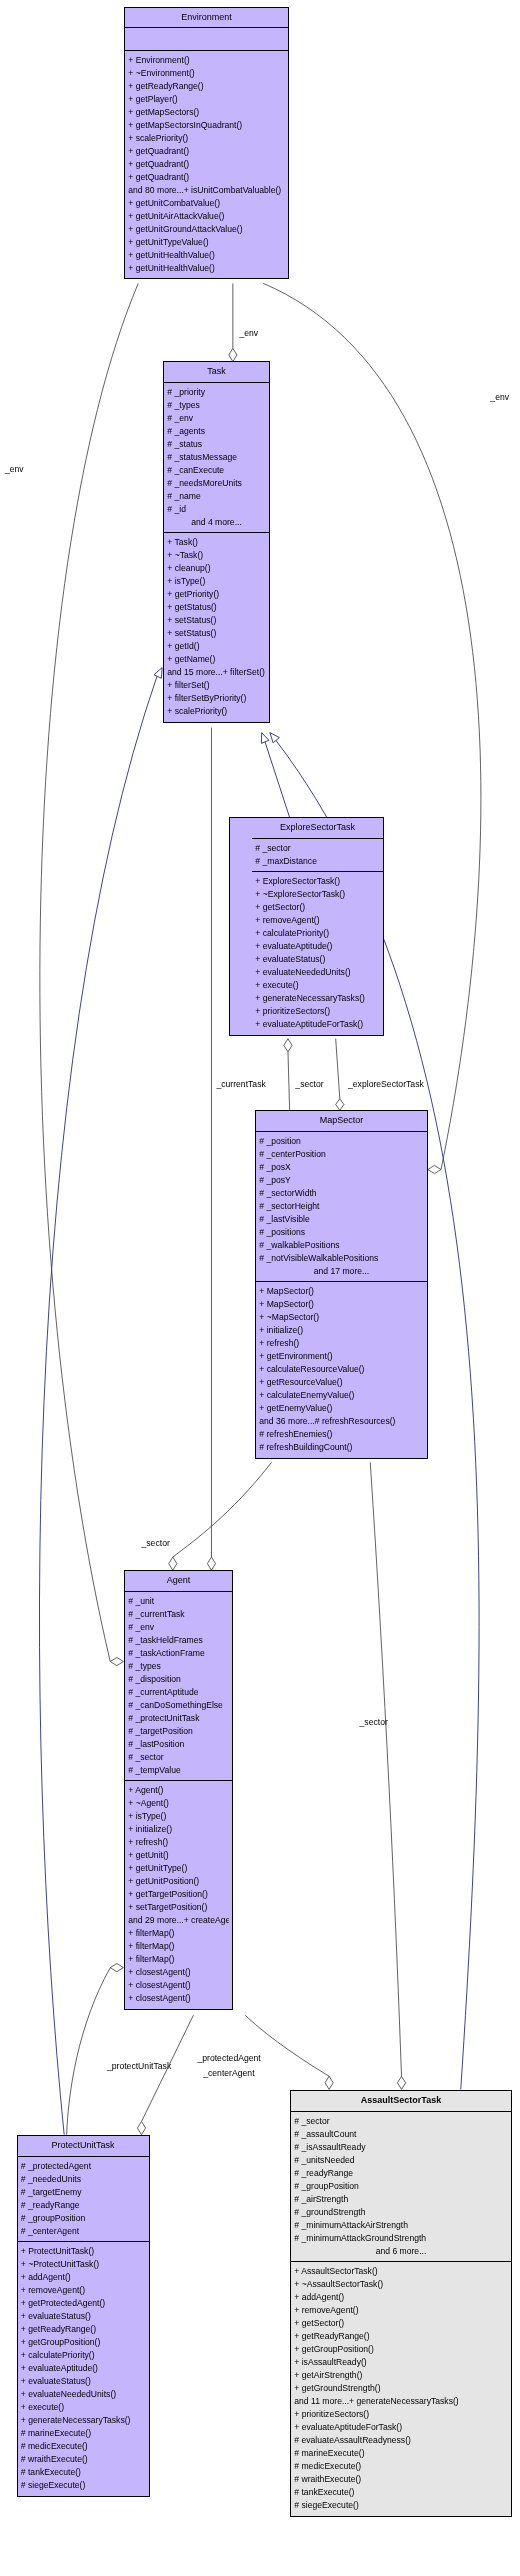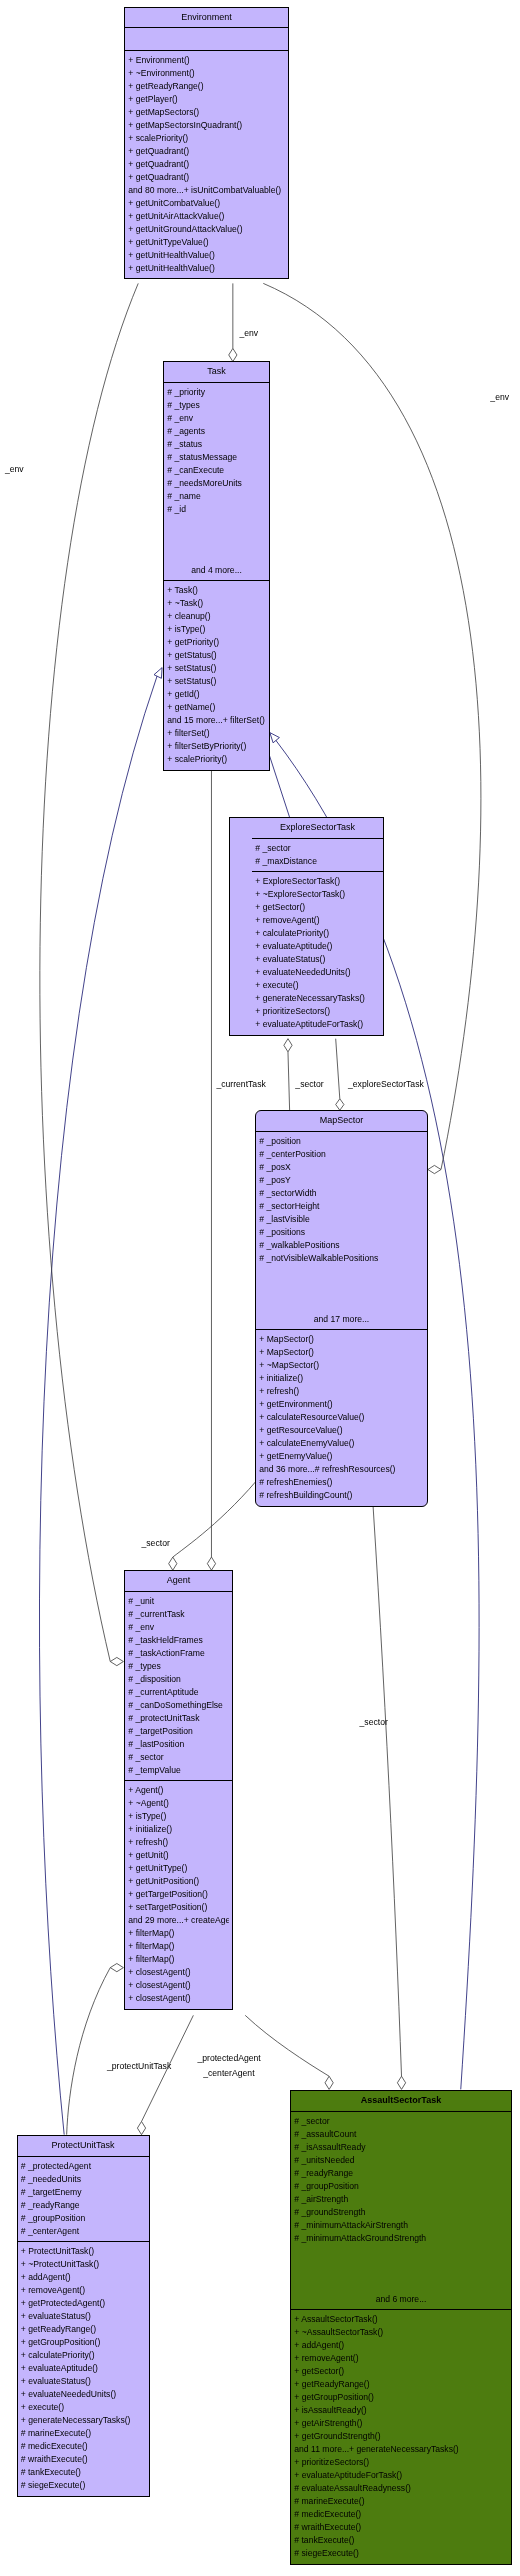--- a/index.html
+++ b/index.html
@@ -11,22 +11,22 @@
   svg.edges .inh polygon{fill:#ffffff;stroke:#191970;stroke-width:1;}
   svg.edges polygon.dia{fill:#ffffff;stroke:#404040;stroke-width:1;}
   svg.edges text{font-family:"Liberation Sans",sans-serif;font-size:10.5px;fill:#000;}
   .uml-class{position:absolute;z-index:2;border:0.8px solid #000;background:#c4b5fd;
              font-size:8.6px;line-height:13px;color:#000;box-sizing:border-box;}
   .uml-title{text-align:center;font-size:9px;padding:3.3px 1.6px;border-bottom:1.6px solid #000;
              height:13px;line-height:13px;}
   .uml-attrs{border-bottom:0.8px solid #000;padding:3.3px;min-height:15px;}
   .uml-methods{padding:3.3px;}
   .member-row{white-space:nowrap;height:13px;overflow:hidden;}
-  .member-row.center{text-align:center;margin-top:48px;}
-  .uml-class.focus{background:#4d7c0f;}
+  .member-row.center{text-align:center;}
+  .uml-class.focus{background:#e5e5e5;}
   .uml-class.focus .uml-title{font-weight:bold;}
 </style>
 </head>
 <body>
 
 <div class="canvas">
 
   <svg class="edges" width="520" height="2576" viewBox="0 0 632 3128">
 
     <g>
@@ -183,21 +183,21 @@
         <div class="member-row">+ evaluateAptitude()</div>
         <div class="member-row">+ evaluateStatus()</div>
         <div class="member-row">+ evaluateNeededUnits()</div>
         <div class="member-row">+ execute()</div>
         <div class="member-row">+ generateNecessaryTasks()</div>
         <div class="member-row">+ prioritizeSectors()</div>
         <div class="member-row">+ evaluateAptitudeForTask()</div>
       </div>
   </div>
 
-  <div class="uml-class" style="left:255px;top:1110px;width:173px;border-radius:6px;">
+  <div class="uml-class" style="left:255px;top:1110px;width:173px;">
     <div class="uml-title">MapSector</div>
     <div class="uml-attrs">
         <div class="member-row"># _position</div>
         <div class="member-row"># _centerPosition</div>
         <div class="member-row"># _posX</div>
         <div class="member-row"># _posY</div>
         <div class="member-row"># _sectorWidth</div>
         <div class="member-row"># _sectorHeight</div>
         <div class="member-row"># _lastVisible</div>
         <div class="member-row"># _positions</div>

